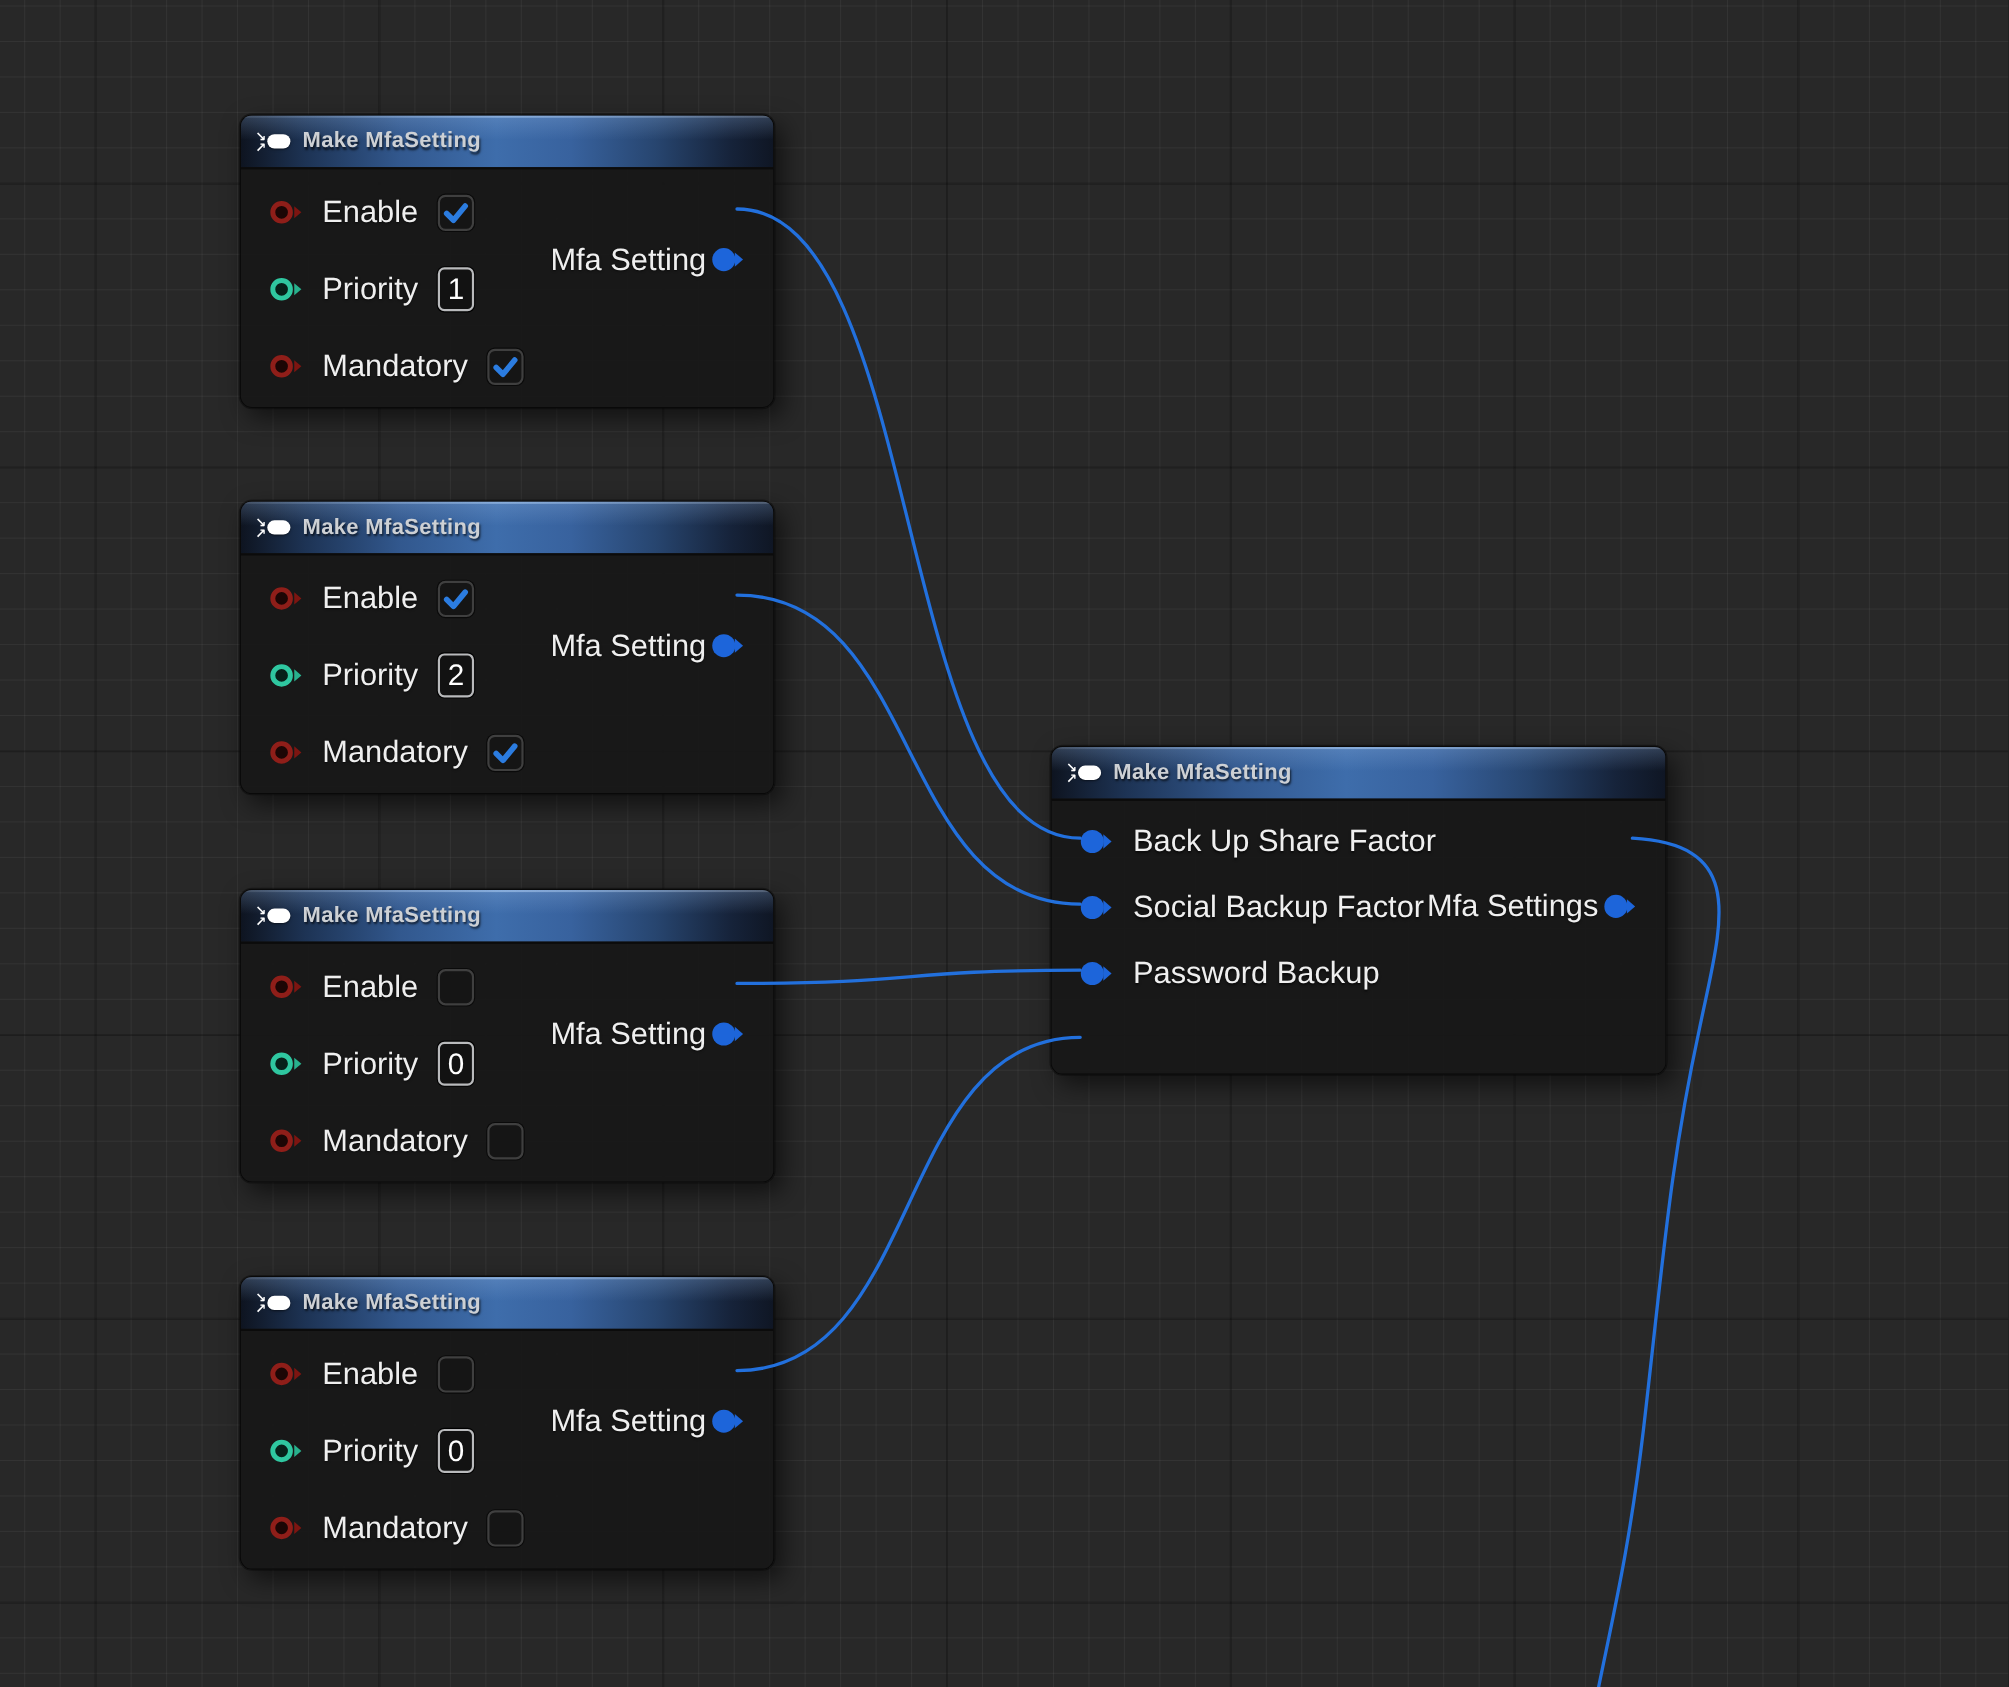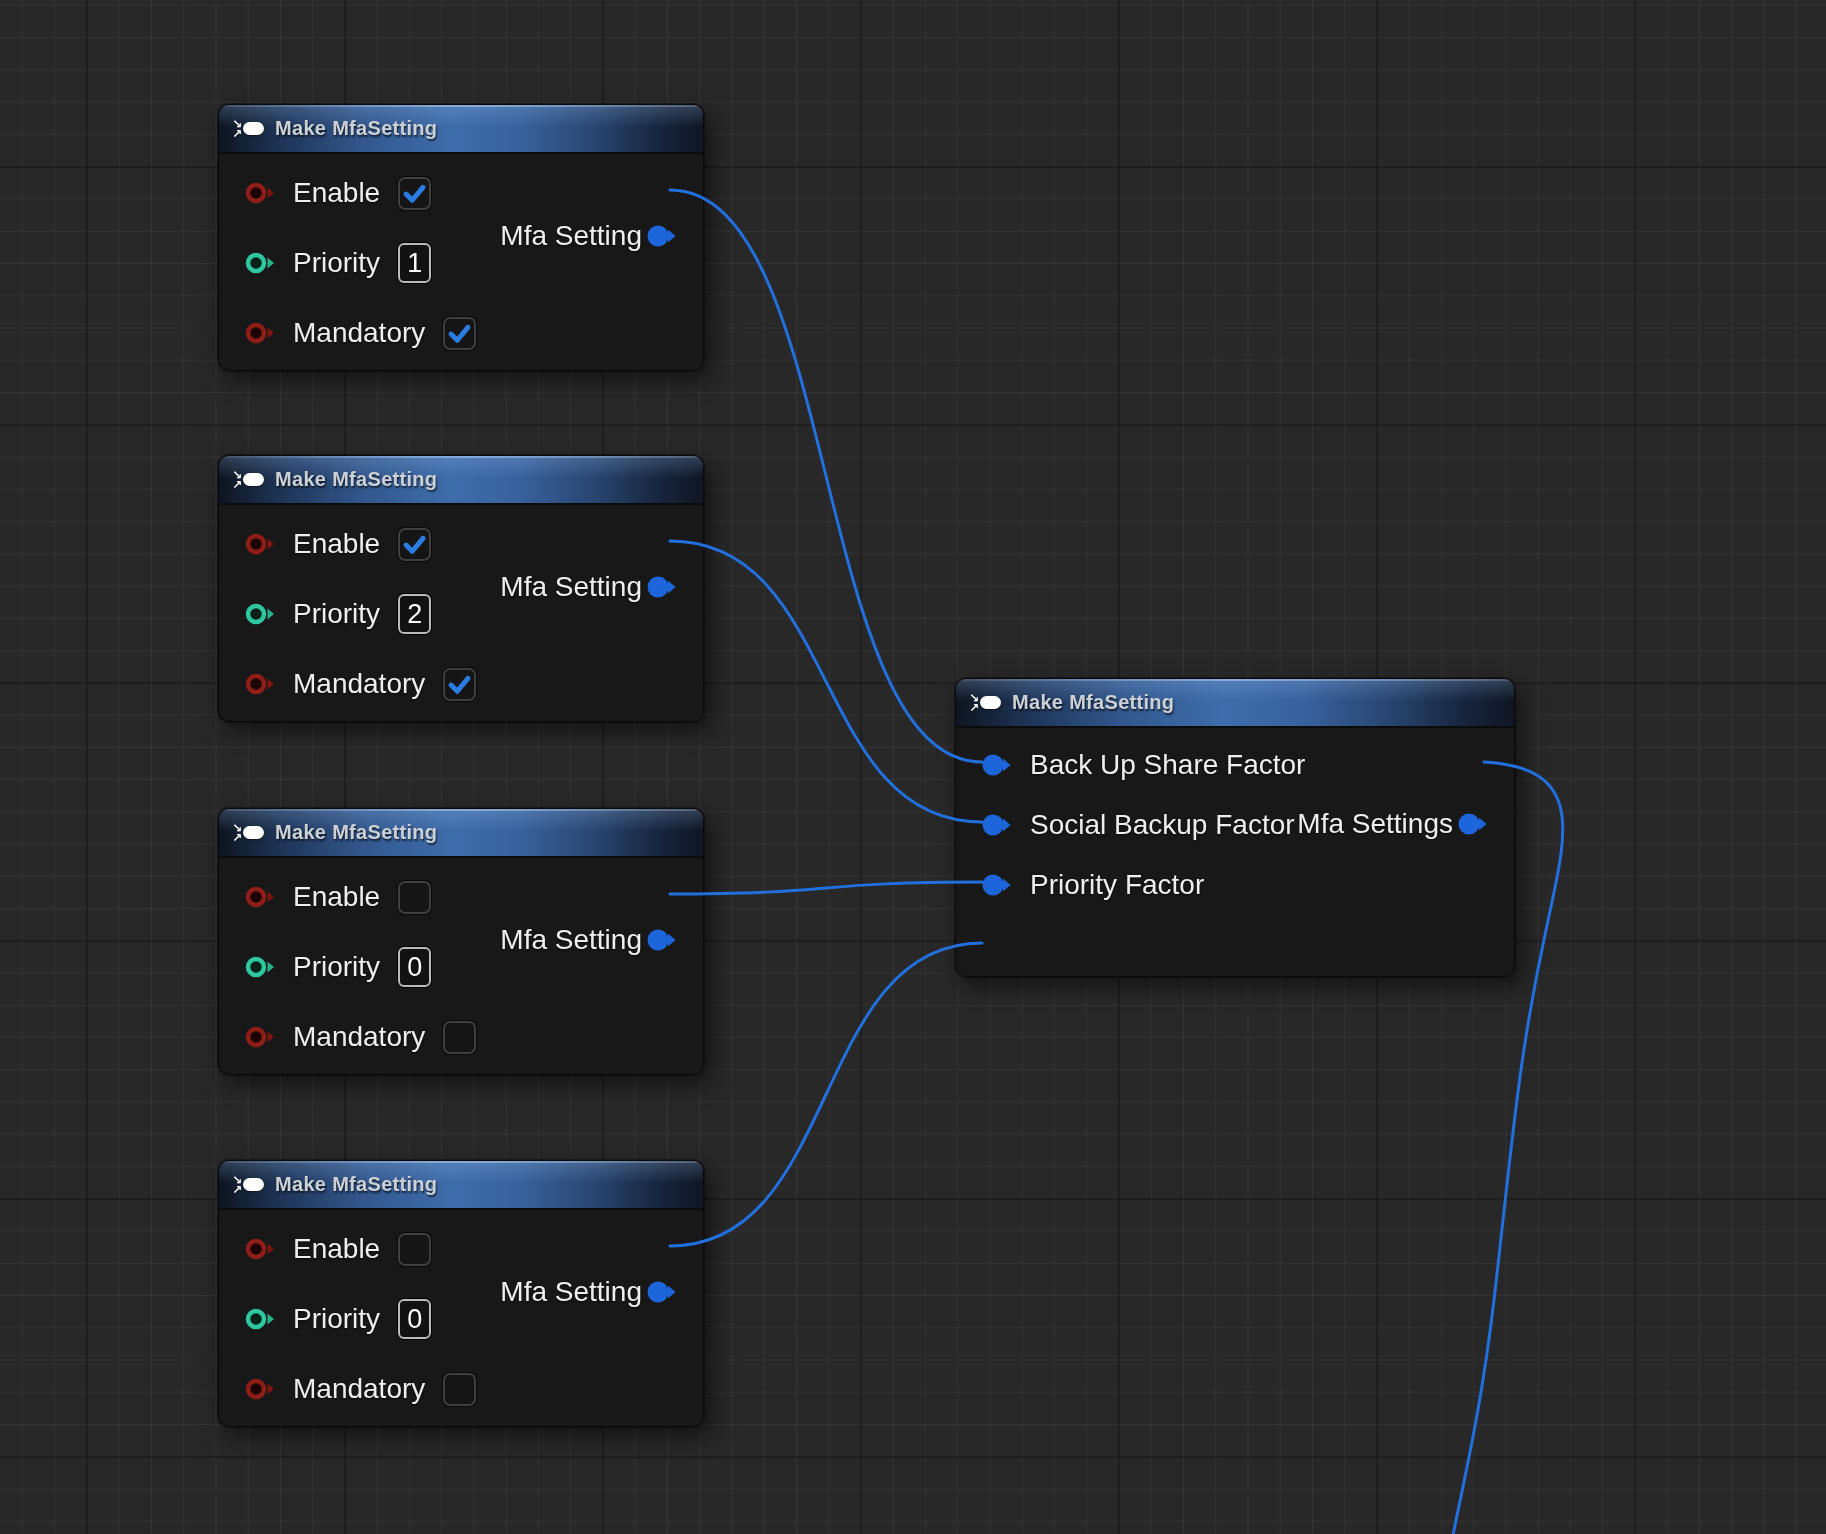--- a/index.html
+++ b/index.html
@@ -309,21 +309,21 @@
           <circle cx="11" cy="12" r="10.5" fill="#1d65da"></circle>
           <path d="M21 5.5 L28.5 12 L21 18.5 Z" fill="#1d65da"></path>
         </svg>
         <span class="plabel">Social Backup Factor</span>
       </div>
       <div class="row">
         <svg class="pin" width="30" height="24" viewBox="0 0 30 24">
           <circle cx="11" cy="12" r="10.5" fill="#1d65da"></circle>
           <path d="M21 5.5 L28.5 12 L21 18.5 Z" fill="#1d65da"></path>
         </svg>
-        <span class="plabel">Priority Factor</span>
+        <span class="plabel">Password Backup</span>
       </div>
       <div class="outrow">
         <span class="plabel">Mfa Settings</span>
         <svg class="pin" width="30" height="24" viewBox="0 0 30 24">
           <circle cx="11" cy="12" r="10.5" fill="#1d65da"></circle>
           <path d="M21 5.5 L28.5 12 L21 18.5 Z" fill="#1d65da"></path>
         </svg>
       </div>
     </div>
   </div>

